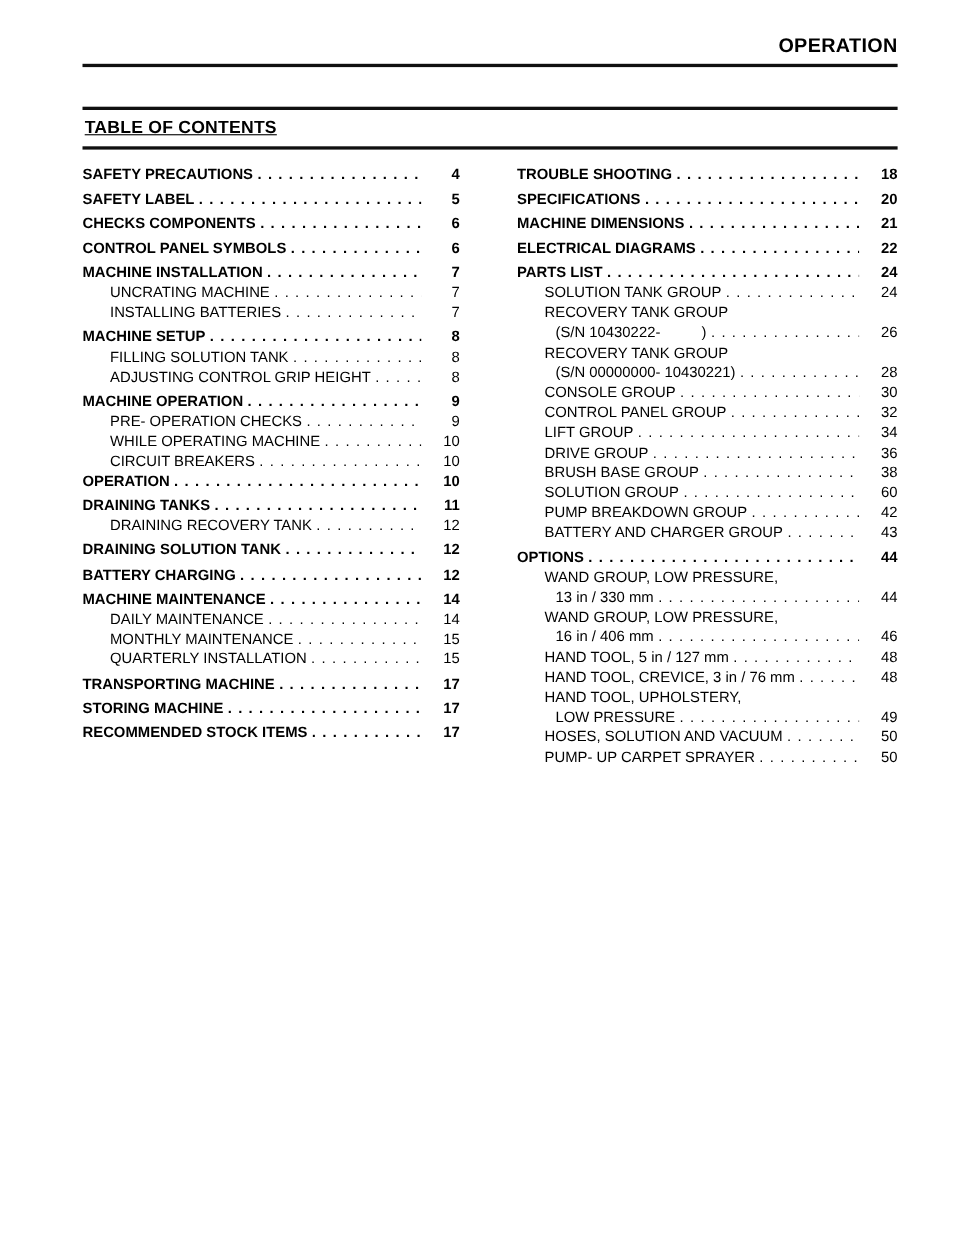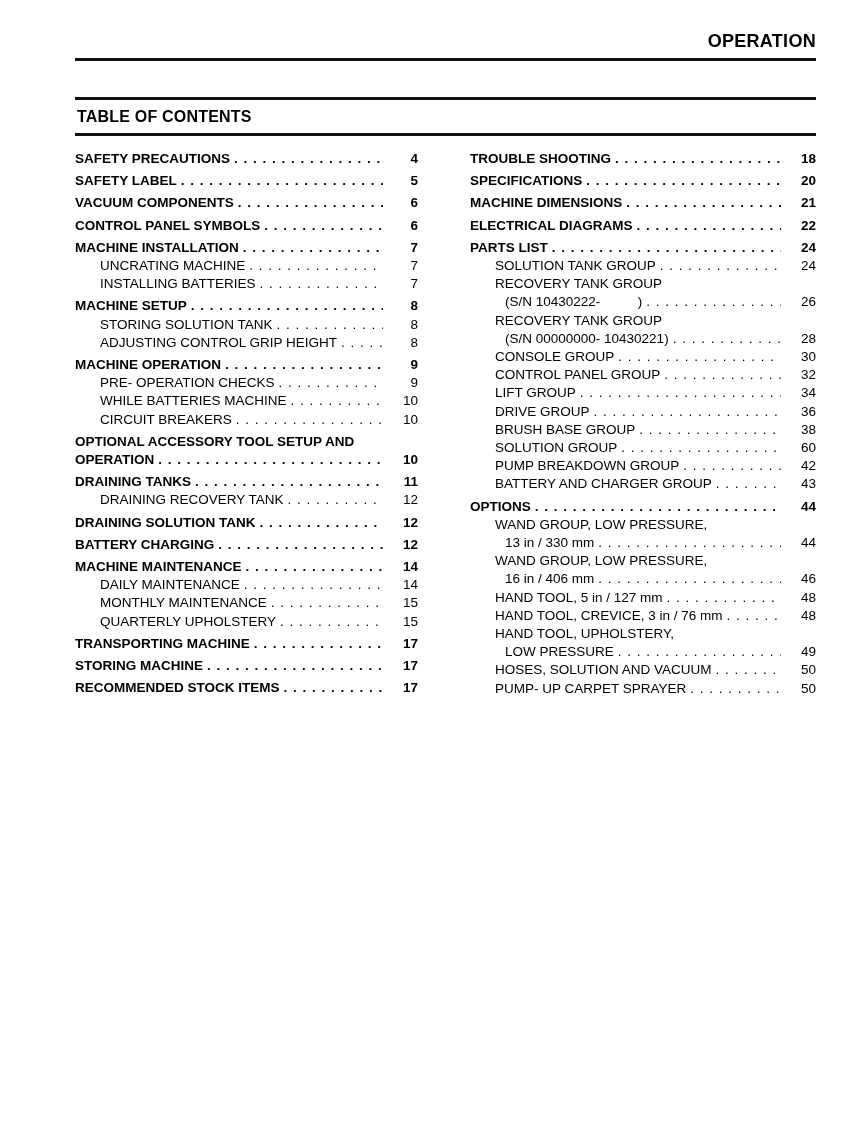--- a/index.html
+++ b/index.html
@@ -19,21 +19,21 @@
     text-align:right;
     font-size:18px;
     font-weight:bold;
     letter-spacing:.3px;
     line-height:19px;
   }
   .rule{height:3px;background:#101010;}
   .rule-header{margin-top:7px;}
 
   
-  .toc-header{margin-top:36px;}
+  .toc-header{margin-top:36px;text-decoration:underline;}
   .section-title{
     font-size:16px;
     font-weight:bold;
     padding:8px 0 7px 2px;
     letter-spacing:.2px;
   }
 
   
   .columns{
     display:flex;
@@ -133,21 +133,21 @@
             <span class="lbl">SAFETY PRECAUTIONS</span>
             <span class="dots"></span>
             <span class="pg">4</span>
           </div>
           <div class="toc-row lvl0 bold gap">
             <span class="lbl">SAFETY LABEL</span>
             <span class="dots"></span>
             <span class="pg">5</span>
           </div>
           <div class="toc-row lvl0 bold gap">
-            <span class="lbl">VACUUM COMPONENTS</span>
+            <span class="lbl">CHECKS COMPONENTS</span>
             <span class="dots"></span>
             <span class="pg">6</span>
           </div>
           <div class="toc-row lvl0 bold gap">
             <span class="lbl">CONTROL PANEL SYMBOLS</span>
             <span class="dots"></span>
             <span class="pg">6</span>
           </div>
           <div class="toc-row lvl0 bold gap">
             <span class="lbl">MACHINE INSTALLATION</span>
@@ -163,51 +163,48 @@
             <span class="lbl">INSTALLING BATTERIES</span>
             <span class="dots"></span>
             <span class="pg">7</span>
           </div>
           <div class="toc-row lvl0 bold gap">
             <span class="lbl">MACHINE SETUP</span>
             <span class="dots"></span>
             <span class="pg">8</span>
           </div>
           <div class="toc-row lvl1">
-            <span class="lbl">STORING SOLUTION TANK</span>
+            <span class="lbl">FILLING SOLUTION TANK</span>
             <span class="dots"></span>
             <span class="pg">8</span>
           </div>
           <div class="toc-row lvl1">
             <span class="lbl">ADJUSTING CONTROL GRIP HEIGHT</span>
             <span class="dots"></span>
             <span class="pg">8</span>
           </div>
           <div class="toc-row lvl0 bold gap">
             <span class="lbl">MACHINE OPERATION</span>
             <span class="dots"></span>
             <span class="pg">9</span>
           </div>
           <div class="toc-row lvl1">
             <span class="lbl">PRE- OPERATION CHECKS</span>
             <span class="dots"></span>
             <span class="pg">9</span>
           </div>
           <div class="toc-row lvl1">
-            <span class="lbl">WHILE BATTERIES MACHINE</span>
+            <span class="lbl">WHILE OPERATING MACHINE</span>
             <span class="dots"></span>
             <span class="pg">10</span>
           </div>
           <div class="toc-row lvl1">
             <span class="lbl">CIRCUIT BREAKERS</span>
             <span class="dots"></span>
             <span class="pg">10</span>
-          </div>
-          <div class="toc-row lvl0 bold gap">
-            <span class="lbl">OPTIONAL ACCESSORY TOOL SETUP AND</span>
           </div>
           <div class="toc-row lvl0 bold">
             <span class="lbl">OPERATION</span>
             <span class="dots"></span>
             <span class="pg">10</span>
           </div>
           <div class="toc-row lvl0 bold gap">
             <span class="lbl">DRAINING TANKS</span>
             <span class="dots"></span>
             <span class="pg">11</span>
@@ -236,21 +233,21 @@
             <span class="lbl">DAILY MAINTENANCE</span>
             <span class="dots"></span>
             <span class="pg">14</span>
           </div>
           <div class="toc-row lvl1">
             <span class="lbl">MONTHLY MAINTENANCE</span>
             <span class="dots"></span>
             <span class="pg">15</span>
           </div>
           <div class="toc-row lvl1">
-            <span class="lbl">QUARTERLY UPHOLSTERY</span>
+            <span class="lbl">QUARTERLY INSTALLATION</span>
             <span class="dots"></span>
             <span class="pg">15</span>
           </div>
           <div class="toc-row lvl0 bold gap">
             <span class="lbl">TRANSPORTING MACHINE</span>
             <span class="dots"></span>
             <span class="pg">17</span>
           </div>
           <div class="toc-row lvl0 bold gap">
             <span class="lbl">STORING MACHINE</span>

